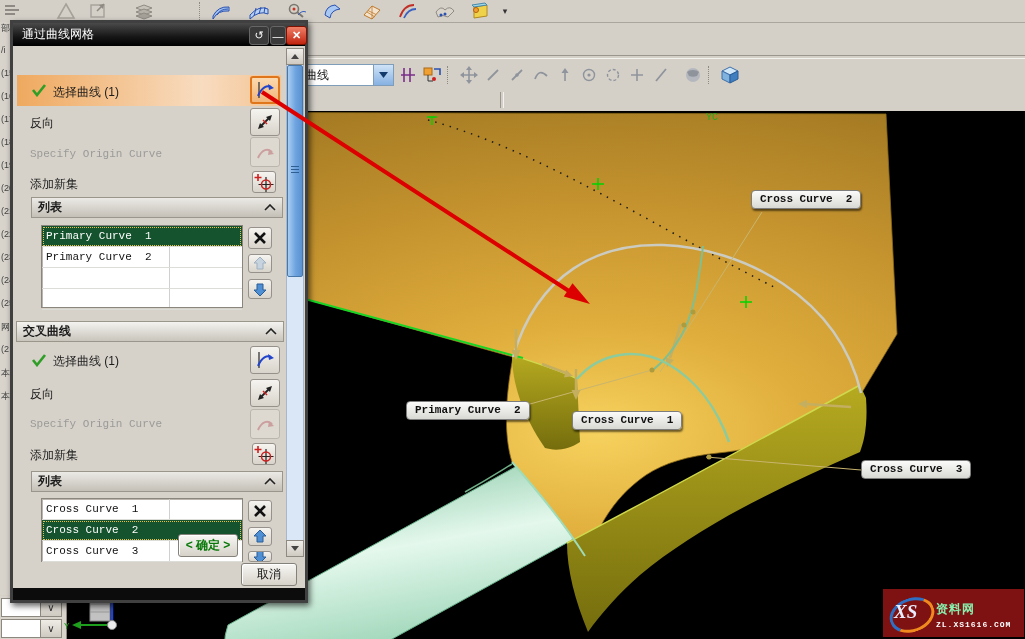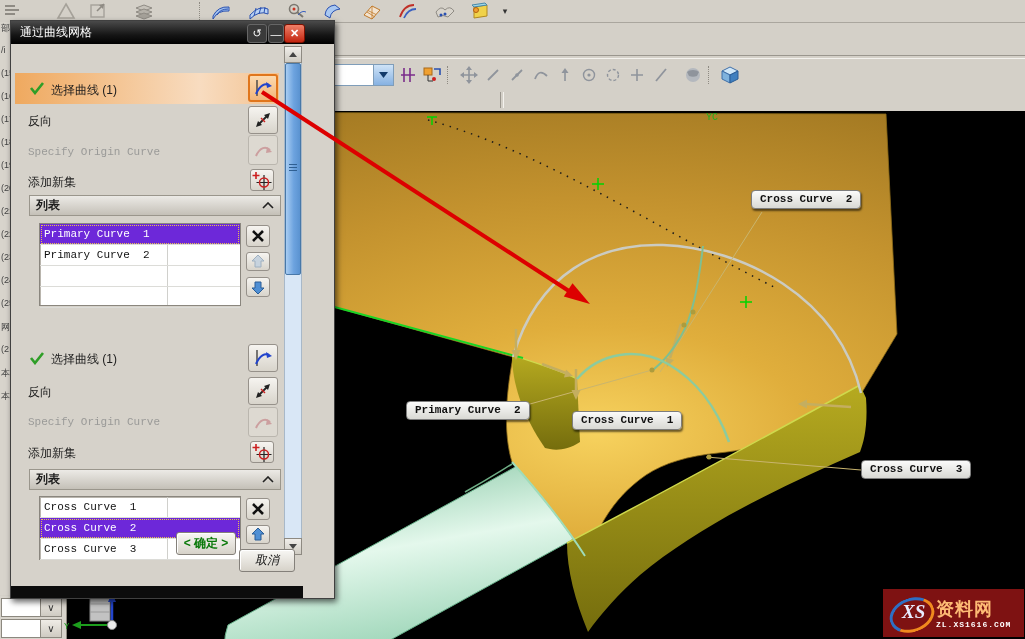--- a/index.html
+++ b/index.html
@@ -20,62 +20,62 @@
   #left-strip{position:absolute;left:0;top:22px;width:12px;height:573px;background:#d8d4cc;
       border-right:1px solid #8c887f;overflow:hidden;}
   #left-strip div{height:23px;font-size:9px;color:#444;white-space:nowrap;padding-left:1px;}
   
   #viewport{position:absolute;left:12px;top:111px;width:1013px;height:528px;background:#000;overflow:hidden;}
   .tag{position:absolute;background:linear-gradient(180deg,#fbfbfa,#d9d9d4);border:1px solid #7d7d7d;
       border-radius:4px;box-shadow:1px 2px 2px rgba(0,0,0,.55);padding:2px 8px 3px 8px;
       font-family:"Liberation Mono",monospace;font-size:11px;font-weight:bold;color:#101010;white-space:pre;z-index:5;}
   
   #dialog{position:absolute;left:10px;top:20px;width:292px;height:577px;background:#d6d2ca;
-      border:1px solid #404040;box-shadow:2px 3px 6px rgba(0,0,0,.6);z-index:10;padding-left:31px;}
+      border:3px solid #404040;box-shadow:2px 3px 6px rgba(0,0,0,.6);z-index:10;}
   #dlg-title{position:absolute;left:0;top:0;width:100%;height:23px;
       background:linear-gradient(180deg,#4a4a4a,#161616 60%,#000);color:#fff;
       display:flex;align-items:center;padding-left:9px;box-sizing:border-box;font-size:12px;}
   .title-btn{position:absolute;top:3px;height:17px;border-radius:3px;display:flex;align-items:center;justify-content:center;
       color:#fff;font-size:11px;}
   .sec-bar{position:absolute;height:21px;background:linear-gradient(180deg,#f4f3f0,#c9c5bc);
       border:1px solid #9a968c;display:flex;align-items:center;justify-content:space-between;
       padding:0 6px;box-sizing:border-box;font-weight:bold;font-size:12px;color:#1c1c1c;}
   .row-label{position:absolute;font-size:12px;color:#1c1c1c;}
   .row-label.dis{color:#9a9a98;font-size:11px;font-family:"Liberation Mono",monospace;}
   .ibtn{position:absolute;width:30px;height:28px;background:linear-gradient(180deg,#f6f4f0,#d8d4cb);
       border:1px solid #96918a;border-radius:3px;display:flex;align-items:center;justify-content:center;box-sizing:border-box;}
   .ibtn.sel{background:linear-gradient(180deg,#fcd9ae,#f2b579);border:2px solid #e0761c;}
   .ibtn.dis{background:#ddd9d1;border-color:#bab6ae;}
   .ibtn.small{width:24px;height:22px;}
   .orange-row{position:absolute;background:linear-gradient(90deg,#efa95f,#f8dcc0 70%,#f3c392);}
   .listbox{position:absolute;background:#fff;border:1px solid #8a867e;box-shadow:inset 1px 1px 0 #b9b5ad;}
   .lrow{height:20px;line-height:20px;font-family:"Liberation Mono",monospace;font-size:11px;
       padding-left:4px;white-space:pre;border-bottom:1px solid #dcdcd8;position:relative;}
-  .lrow.sel{background:#6d28d9;color:#fff;outline:1px dotted #e8c050;outline-offset:-2px;}
+  .lrow.sel{background:#14532d;color:#fff;outline:1px dotted #e8c050;outline-offset:-2px;}
   .coldiv{position:absolute;top:0;bottom:0;width:1px;background:#d0d0cc;}
   .pushbtn{position:absolute;height:21px;background:linear-gradient(180deg,#f8f7f4,#d6d2c9);
       border:1px solid #84807a;border-radius:3px;box-shadow:inset 1px 1px 0 #fff;
       display:flex;align-items:center;justify-content:center;font-size:12px;}
   
   .sb-track{position:absolute;background:#d9e7f6;border:1px solid #a8b8c8;}
   .sb-btn{position:absolute;width:16px;height:15px;background:linear-gradient(180deg,#f0eeea,#cfcbc2);
       border:1px solid #8e8a82;display:flex;align-items:center;justify-content:center;}
   .sb-thumb{position:absolute;left:0;width:14px;background:linear-gradient(90deg,#a9cdf2,#6da3df 55%,#5a92d0);
       border:1px solid #4878a8;border-radius:2px;}
   .grip{position:absolute;left:3px;width:8px;height:1px;background:#2f5f92;box-shadow:0 3px 0 #2f5f92,0 6px 0 #2f5f92;}
   
   #watermark{position:absolute;left:883px;top:589px;width:141px;height:48px;background:#7e1212;
       display:flex;align-items:center;padding-left:4px;box-sizing:border-box;z-index:6;}
   #wm-oval{position:relative;width:46px;height:34px;flex:none;}
   #wm-oval .ring{position:absolute;left:2px;top:2px;width:40px;height:28px;border-radius:50%;
       border:3px solid #2e6fc4;border-right-color:#f08a1e;border-bottom-color:#f08a1e;transform:rotate(-20deg);}
   #wm-oval .xs{position:absolute;left:7px;top:5px;font-family:"Liberation Serif",serif;font-style:italic;
-      font-weight:bold;font-size:19px;color:#e8ecff;margin-left:8px;}
+      font-weight:bold;font-size:19px;color:#e8ecff;}
   #wm-text{display:flex;flex-direction:column;margin-left:3px;}
-  #wm-text .nm{color:#fdba74;font-weight:bold;font-size:18px;letter-spacing:1px;line-height:22px;}
+  #wm-text .nm{color:#86efac;font-weight:bold;font-size:12px;letter-spacing:1px;line-height:22px;}
   #wm-text .url{color:#fff;font-size:8px;font-weight:bold;letter-spacing:1px;font-family:"Liberation Mono",monospace;}
   
   .mini-combo{position:absolute;display:flex;height:19px;}
   .mini-combo .f{width:38px;background:#fff;border:1px solid #8c887f;}
   .mini-combo .b{width:20px;background:linear-gradient(180deg,#efece6,#cfcbc2);border:1px solid #8c887f;
       border-left:none;display:flex;align-items:center;justify-content:center;color:#333;font-size:10px;}
   svg{display:block;}
   text{font-family:"Liberation Mono",monospace;}
 </style>
 </head>
@@ -502,20 +502,26 @@
       <svg width="16" height="15">
           <path d="M8,1 L14,7 H11 V13 H5 V7 H2 Z" fill="#c7d3de" stroke="#9fb0c0"></path>
         </svg>
     </div>
     <div class="ibtn small" style="left:235px;top:256px;height:20px;">
       <svg width="16" height="15">
           <path d="M8,14 L14,8 H11 V2 H5 V8 H2 Z" fill="#4f8fd4" stroke="#2a5d96"></path>
         </svg>
     </div>
 
+    <div class="sec-bar" style="left:3px;top:298px;width:268px;">
+      <span>交叉曲线</span>
+      <svg width="12" height="7">
+          <path d="M1,6 L6,1 L11,6" stroke="#222" stroke-width="1.6" fill="none"></path>
+        </svg>
+    </div>
 
     <svg class="abs" style="left:18px;top:330px;" width="16" height="14">
         <path d="M2,7 L6,12 L14,2" stroke="#2f9e27" stroke-width="2.6" fill="none"></path>
       </svg>
     <div class="row-label" style="left:40px;top:330px;">选择曲线 (1)</div>
     <div class="ibtn" style="left:237px;top:323px;">
       <svg width="22" height="22">
           <path d="M5,3 V19" stroke="#444" stroke-width="1.4"></path>
           <path d="M4,17 C8,8 13,6 17,8" stroke="#2244cc" stroke-width="2" fill="none"></path>
           <path d="M20,9 l-6,-4 1,6 Z" fill="#2244cc"></path>
@@ -572,21 +578,21 @@
           <path d="M8,1 L14,7 H11 V13 H5 V7 H2 Z" fill="#4f8fd4" stroke="#2a5d96"></path>
         </svg>
     </div>
     <div class="ibtn small" style="left:235px;top:528px;height:11px;overflow:hidden;">
       <svg width="16" height="15">
           <path d="M8,14 L14,8 H11 V2 H5 V8 H2 Z" fill="#4f8fd4" stroke="#2a5d96"></path>
         </svg>
     </div>
 
     <div class="pushbtn" style="left:165px;top:511px;width:58px;color:#087808;font-weight:bold;">&lt; 确定 &gt;</div>
-    <div class="pushbtn" style="left:228px;top:528px;width:54px;font-style:italic;">取消</div>
+    <div class="pushbtn" style="left:228px;top:540px;width:54px;">取消</div>
 
     <div class="abs" style="left:0;top:565px;width:292px;height:12px;background:#0c0c0c;"></div>
   </div>
 
   <svg class="abs" style="left:0;top:0;z-index:50;pointer-events:none;" width="1025" height="639">
     <path d="M262,92 L572,293" stroke="#dd0000" stroke-width="4"></path>
     <polygon points="590,304 563.8,296.6 572.5,283.2" fill="#dd0000"></polygon>
   </svg>
 
 </div>

